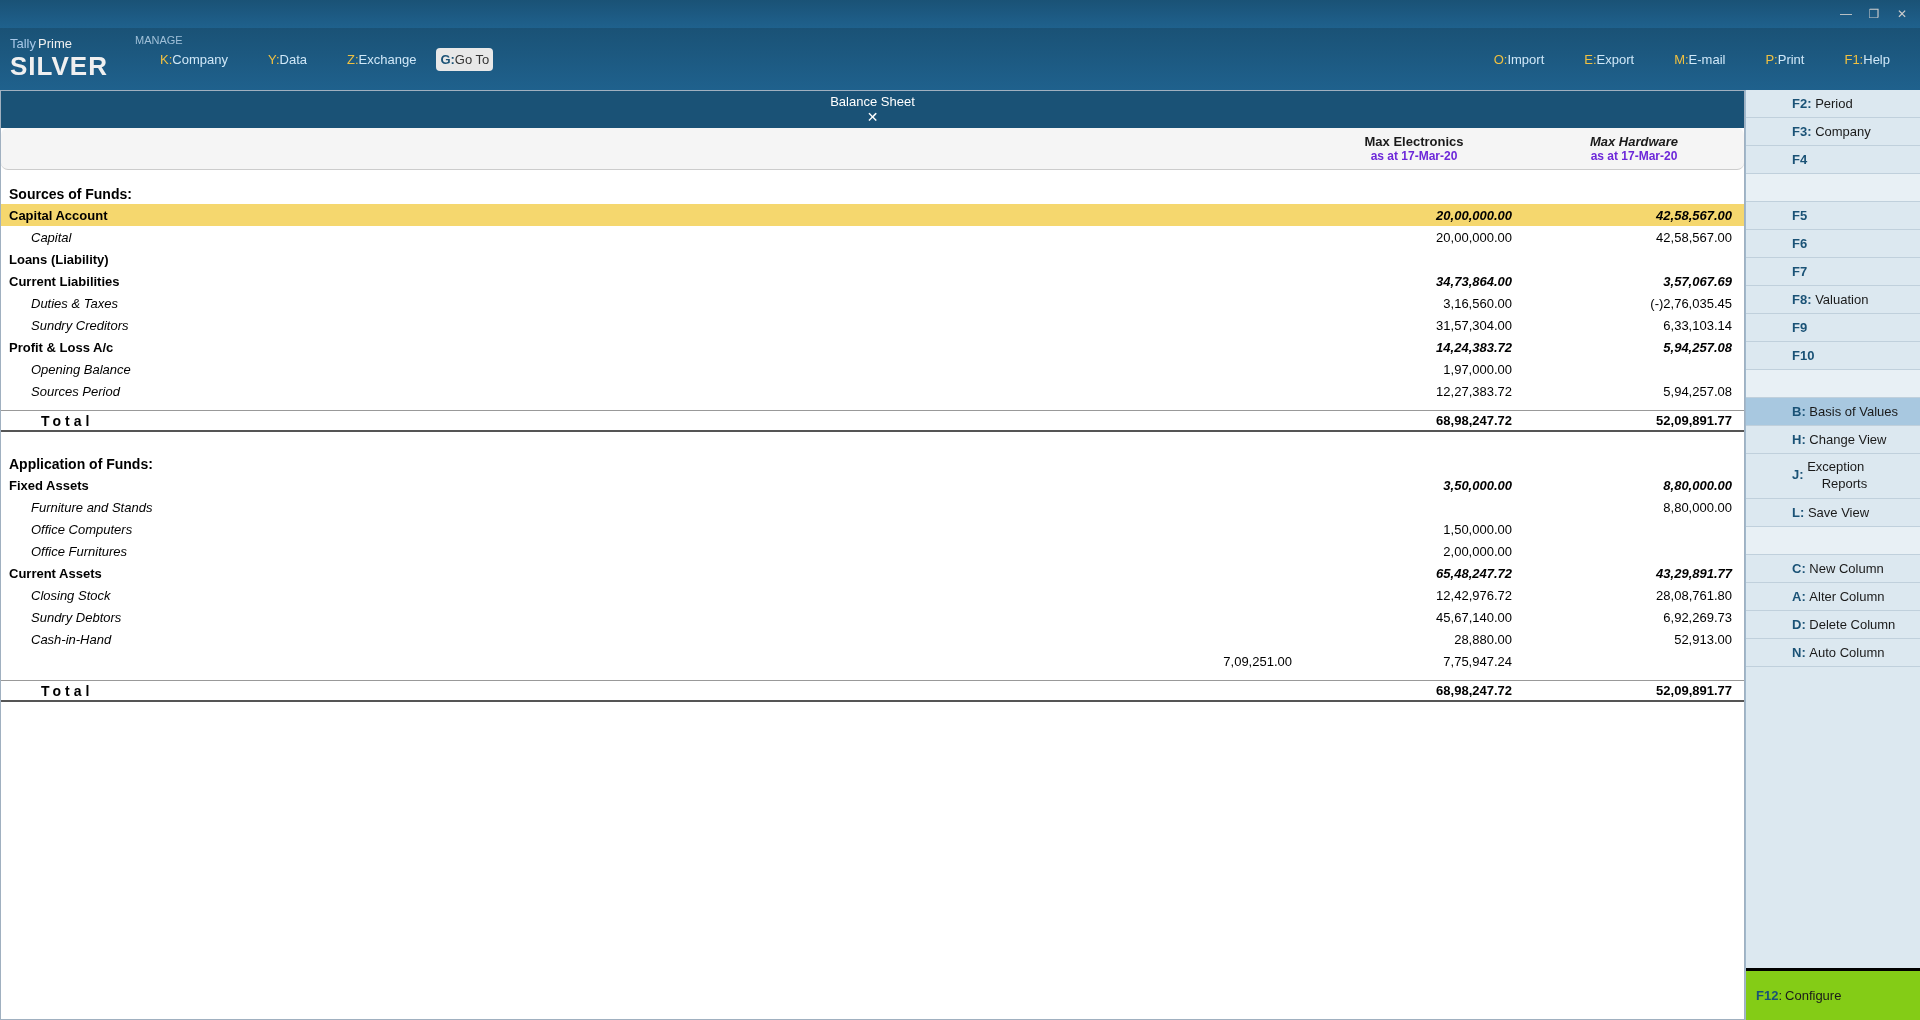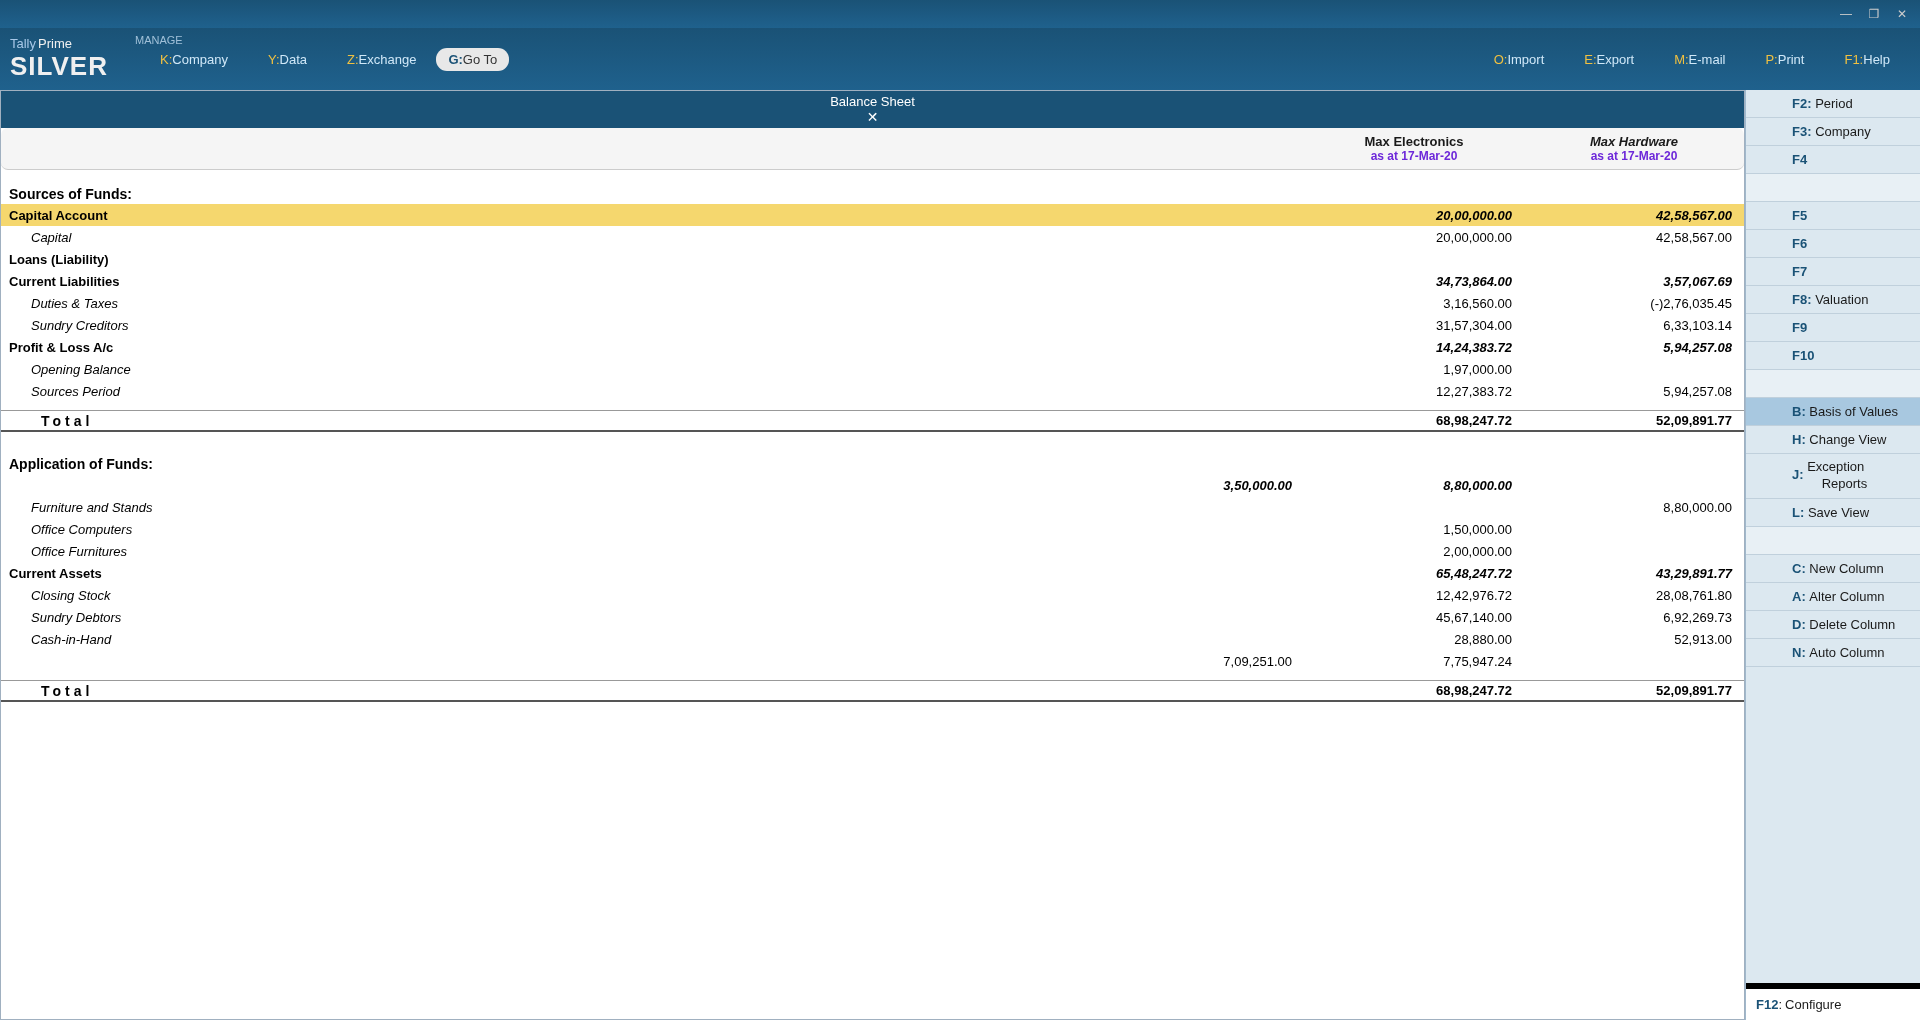--- a/index.html
+++ b/index.html
@@ -42,22 +42,22 @@
       color: #d0e8f8;
       font-size: 13px;
       padding: 4px 20px;
       cursor: pointer;
       white-space: nowrap;
     }
     .nav-item .key { color: #f0c040; }
     .nav-goto {
       background: #e8e8e8;
       color: #333;
-      border-radius: 11px;
-      padding: 4px 12px;
+      border-radius: 4px;
+      padding: 4px 4px;
       font-size: 13px;
       cursor: pointer;
     }
     .nav-goto .key { color: #1a5276; font-weight: bold; }
 
     
     .content-wrapper {
       display: flex;
       height: calc(1020px - 90px);
       background: #c8d8e8;
@@ -151,26 +151,26 @@
       background: #dce8f0;
       min-height: 28px;
       display: flex;
       align-items: center;
     }
     .sidebar-item .key { color: #1a5276; font-weight: bold; padding-left: 36px; }
     .sidebar-item.empty { background: #e8f0f5; cursor: default; color: transparent; }
     .sidebar-item.highlighted-item { background: #a8c8e0; }
     .sidebar-fill { flex: 1; background: #dce8f0; }
     .sidebar-bottom {
-      padding: 8px 10px;
+      padding: 17px 10px;
       font-size: 13px;
       color: #1a1a1a;
       cursor: pointer;
-      background: #ffffff;
-      border-top: 6px solid #000000;
+      background: #84cc16;
+      border-top: 3px solid #000000;
     }
     .sidebar-bottom .key { color: #1a5276; font-weight: bold; }
   </style>
 </head>
 <body>
 
 <div class="title-bar">
   <div class="title-bar-controls">
     <button class="title-btn">—</button>
     <button class="title-btn">❐</button>
@@ -294,20 +294,21 @@
 
       <div class="spacer-row"></div>
 
       <div class="bs-row section-header">
         <div class="label-cell section-title">Application of Funds:</div>
         <div class="value-cell"></div>
         <div class="value-cell"></div>
       </div>
 
       <div class="bs-row">
+        <div class="label-cell group-label">Fixed Assets</div>
         <div class="value-cell value-bold">3,50,000.00</div>
         <div class="value-cell value-bold">8,80,000.00</div>
       </div>
 
       <div class="bs-row">
         <div class="label-cell sub-label">Furniture and Stands</div>
         <div class="value-cell"></div>
         <div class="value-cell">8,80,000.00</div>
       </div>
 

